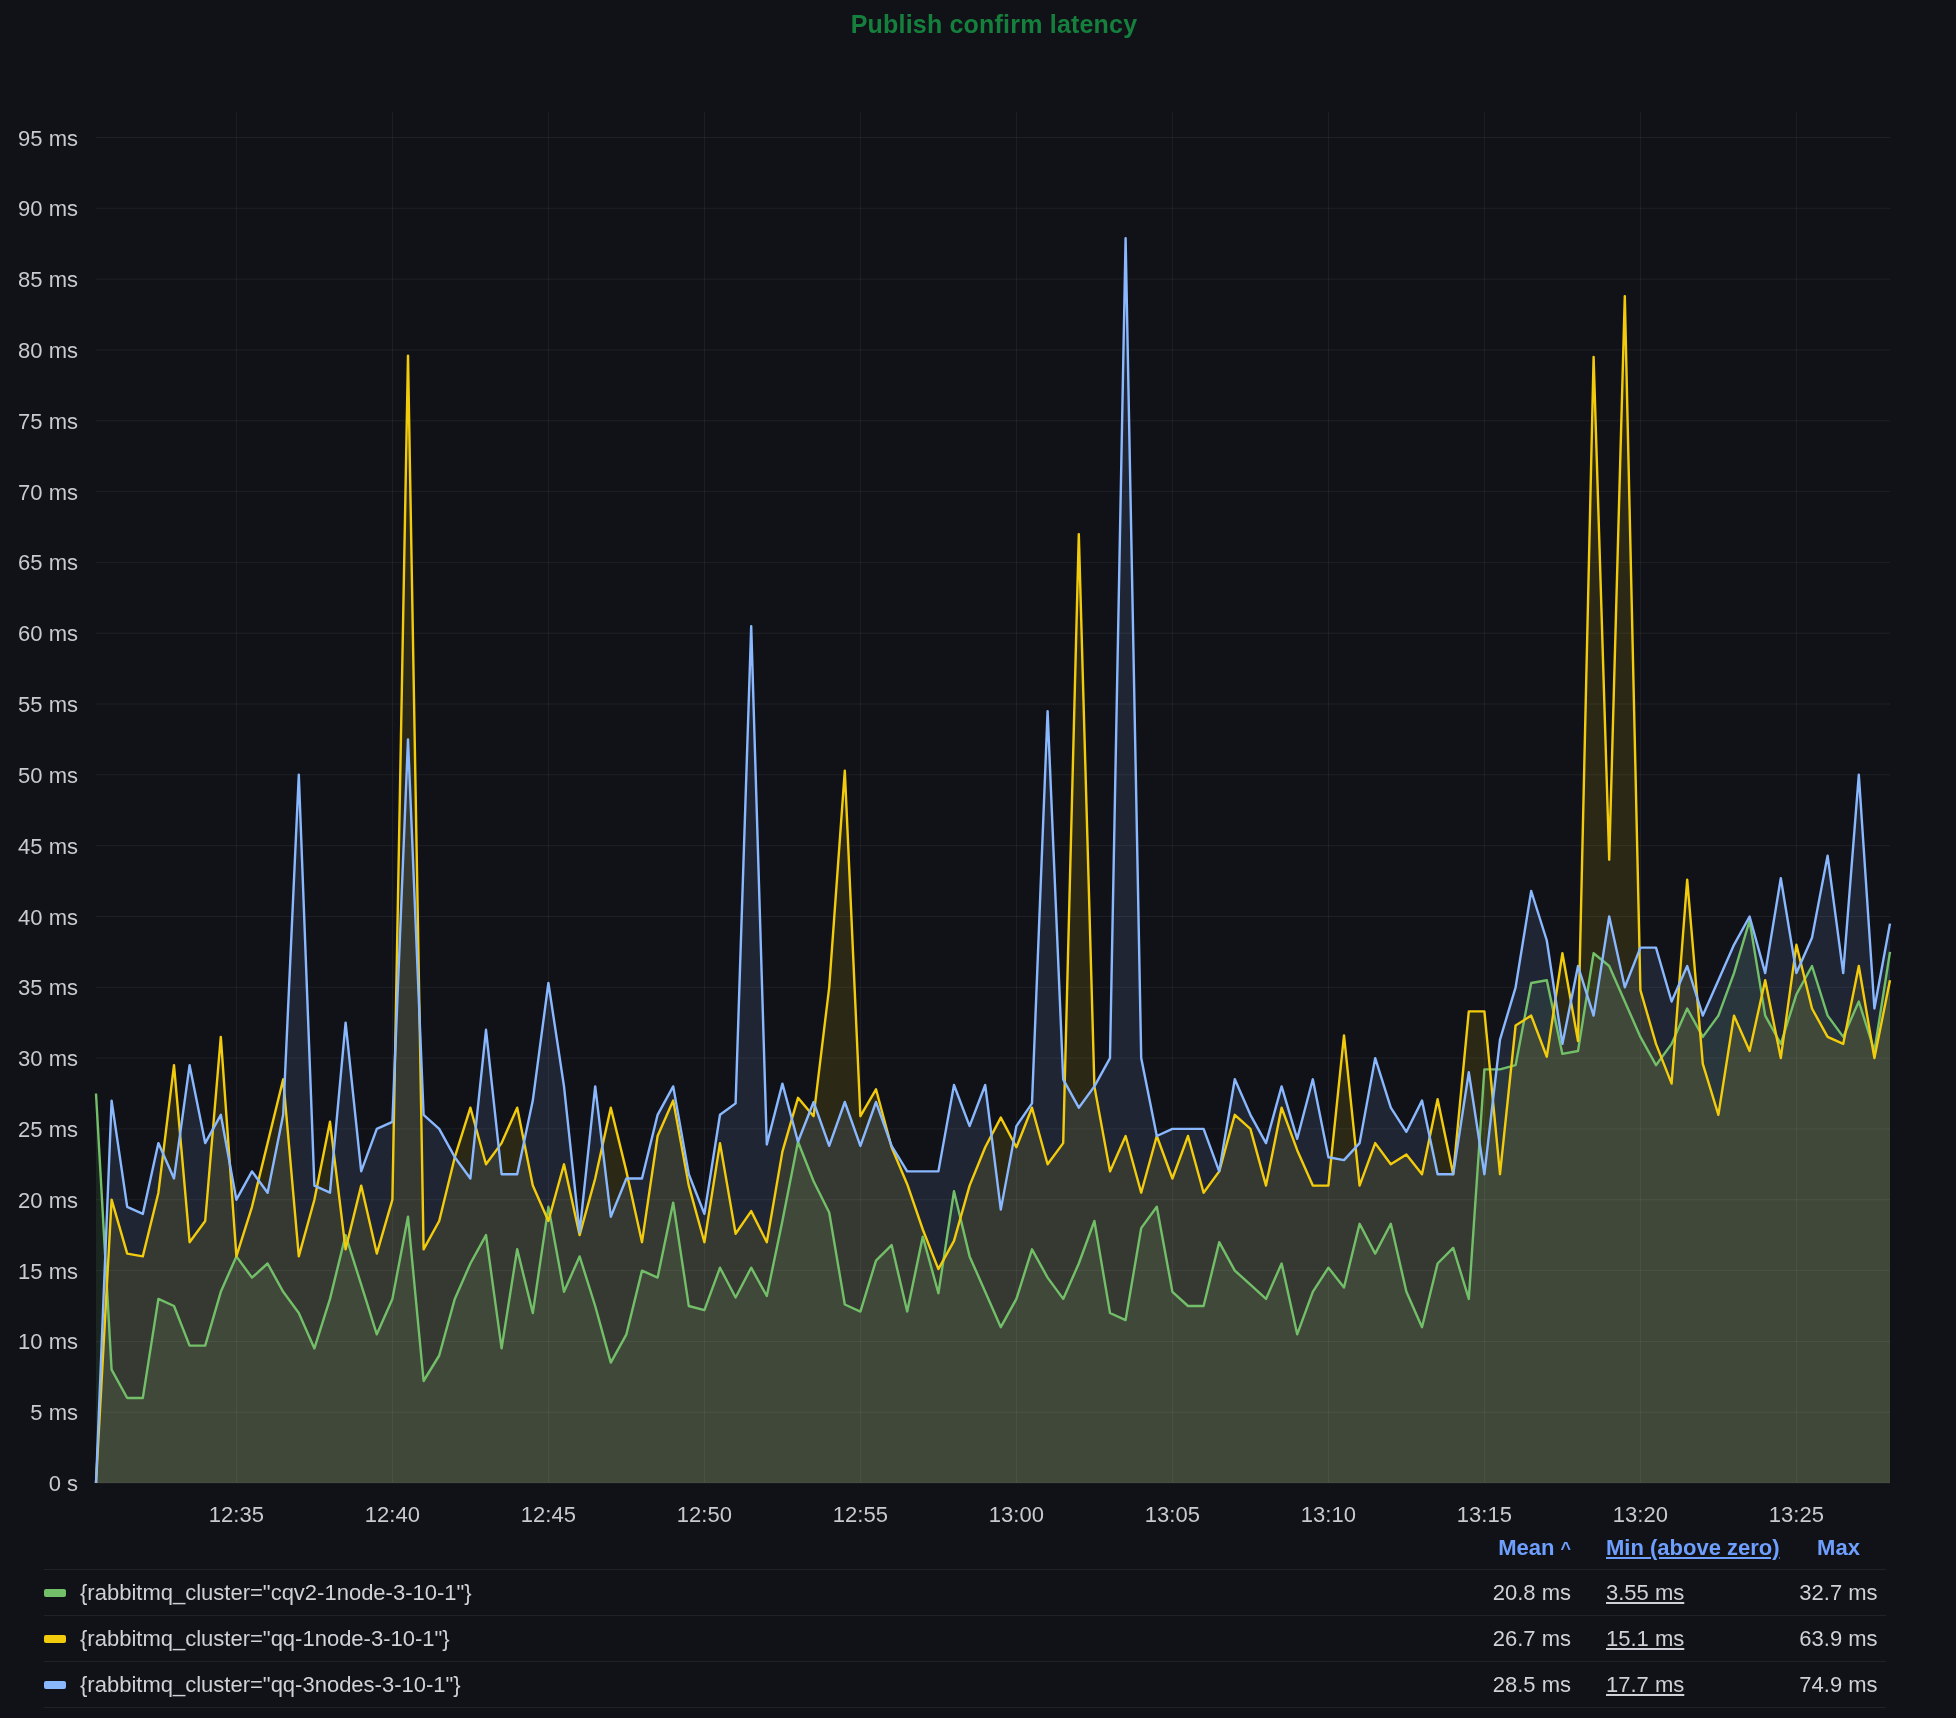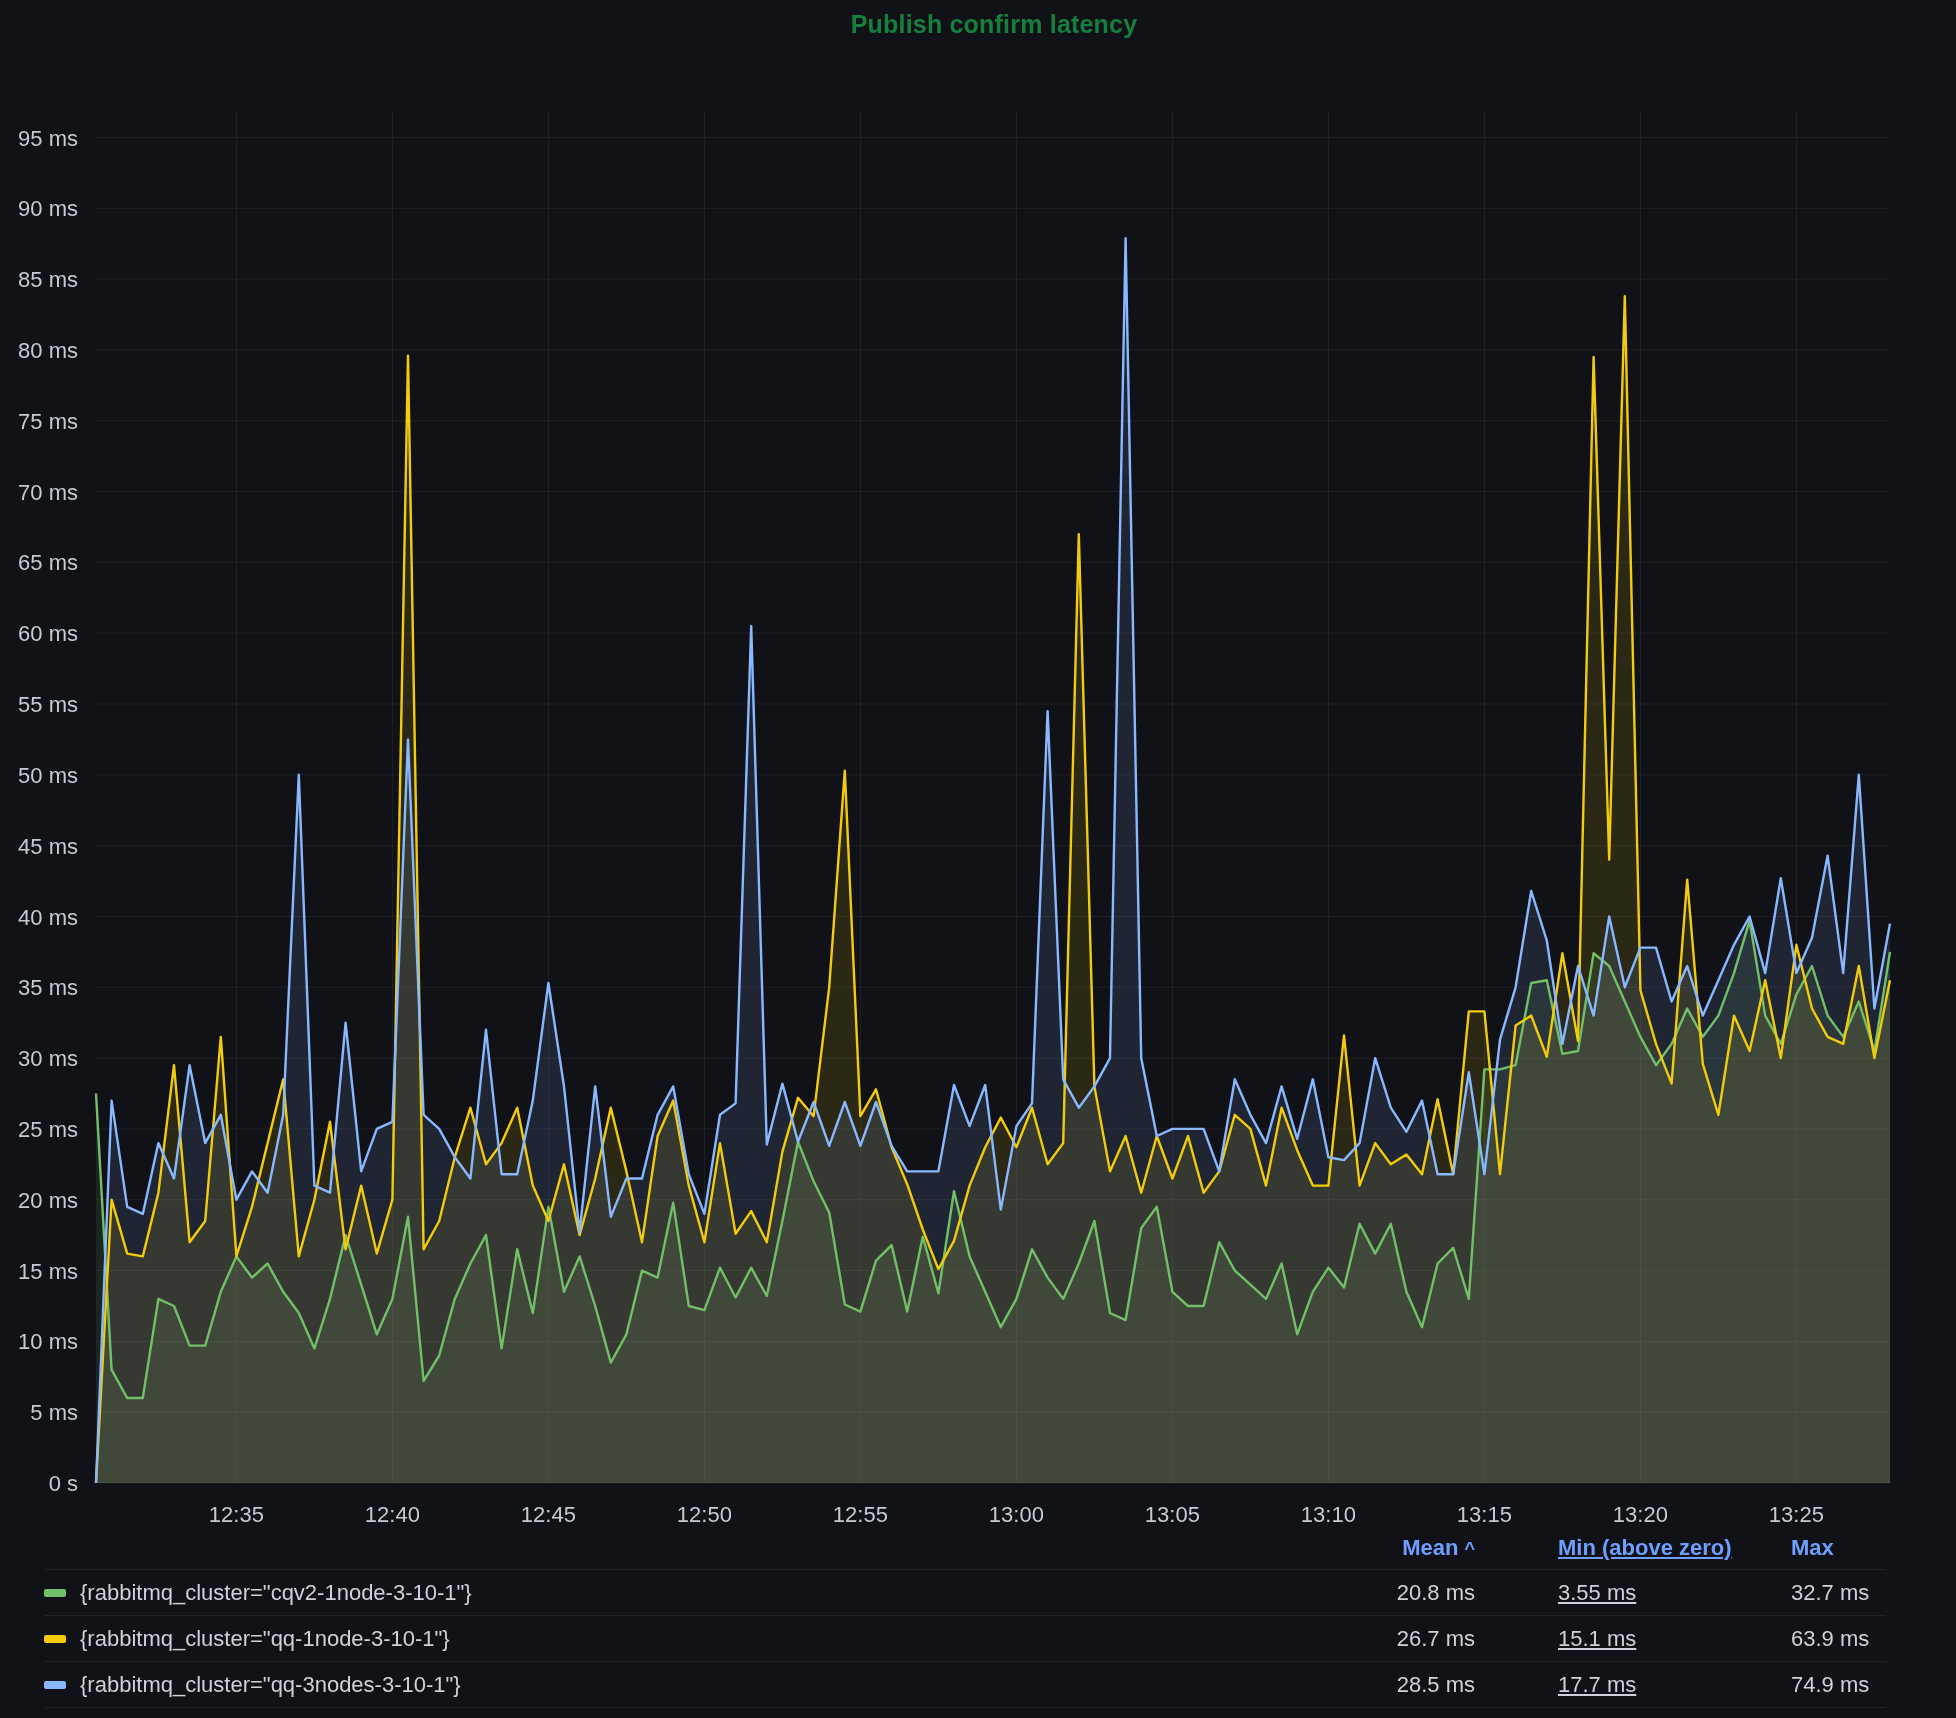--- a/index.html
+++ b/index.html
@@ -17,28 +17,27 @@
   }
   #legend{
     position:absolute;top:1527px;left:0;right:0;
     padding:0 70px 0 44px;
     color:#d0d1d8;font-size:22px;
   }
   .lg-row{
     display:grid;grid-template-columns:1fr 130px 220px 95px;
     align-items:center;height:45px;
     border-bottom:1px solid rgba(204,204,220,0.09);
-    gap:48px;
   }
   .lg-row.lg-header{height:42px;color:#6e9fff;font-weight:600;}
   .lg-cell-label{display:flex;align-items:center;gap:14px;cursor:pointer;}
   .lg-swatch{width:22px;height:8px;border-radius:2px;flex:0 0 auto;}
   .lg-mean{text-align:right;}
   .lg-min{text-align:left;padding-left:35px;text-decoration:underline;}
-  .lg-max{text-align:left;}
+  .lg-max{text-align:center;}
   .lg-header .lg-mean,.lg-header .lg-min,.lg-header .lg-max{cursor:pointer;}
   .sort-caret{font-size:18px;margin-left:6px;}
 </style>
 </head>
 <body>
 
 <div id="panel">
   <div id="panel-title">Publish confirm latency</div>
   <svg id="chart-svg" width="1956" height="1545">
       <polygon points="96.0,1093.5 111.6,1369.7 127.2,1398.0 142.8,1398.0 158.4,1298.9 174.0,1306.0 189.6,1345.6 205.2,1345.6 220.8,1291.8 236.4,1256.4 252.0,1277.6 267.6,1263.5 283.2,1291.8 298.8,1313.0 314.4,1348.4 330.0,1298.9 345.6,1235.1 361.2,1284.7 376.8,1334.3 392.4,1298.9 408.0,1216.7 423.6,1381.0 439.2,1355.5 454.8,1298.9 470.4,1263.5 486.0,1235.1 501.6,1348.4 517.2,1249.3 532.8,1313.0 548.4,1206.8 564.0,1291.8 579.6,1256.4 595.2,1306.0 610.8,1362.6 626.4,1334.3 642.0,1270.6 657.6,1277.6 673.2,1202.6 688.8,1306.0 704.4,1310.2 720.0,1267.7 735.6,1297.5 751.2,1267.7 766.8,1296.0 782.4,1221.0 798.0,1141.7 813.6,1181.3 829.2,1212.5 844.8,1304.5 860.4,1311.6 876.0,1260.6 891.6,1245.1 907.2,1311.6 922.8,1236.6 938.4,1293.2 954.0,1191.2 969.6,1256.4 985.2,1291.8 1000.8,1327.2 1016.4,1298.9 1032.0,1249.3 1047.6,1277.6 1063.2,1298.9 1078.8,1263.5 1094.4,1221.0 1110.0,1313.0 1125.6,1320.1 1141.2,1228.1 1156.8,1206.8 1172.4,1291.8 1188.0,1306.0 1203.6,1306.0 1219.2,1242.2 1234.8,1270.6 1250.4,1284.7 1266.0,1298.9 1281.6,1263.5 1297.2,1334.3 1312.8,1291.8 1328.4,1267.7 1344.0,1287.5 1359.6,1223.8 1375.2,1253.6 1390.8,1223.8 1406.4,1291.8 1422.0,1327.2 1437.6,1263.5 1453.2,1247.9 1468.8,1298.9 1484.4,1069.4 1500.0,1069.4 1515.6,1065.2 1531.2,983.0 1546.8,980.2 1562.4,1053.9 1578.0,1051.0 1593.6,953.3 1609.2,966.0 1624.8,1001.5 1640.4,1036.9 1656.0,1065.2 1671.6,1043.9 1687.2,1008.5 1702.8,1036.9 1718.4,1015.6 1734.0,973.1 1749.6,920.7 1765.2,1015.6 1780.8,1043.9 1796.4,994.4 1812.0,966.0 1827.6,1015.6 1843.2,1036.9 1858.8,1001.5 1874.4,1051.0 1890.0,951.9 1890,1483 96,1483" fill="#73BF69" fill-opacity="0.12" stroke="none"></polygon>

